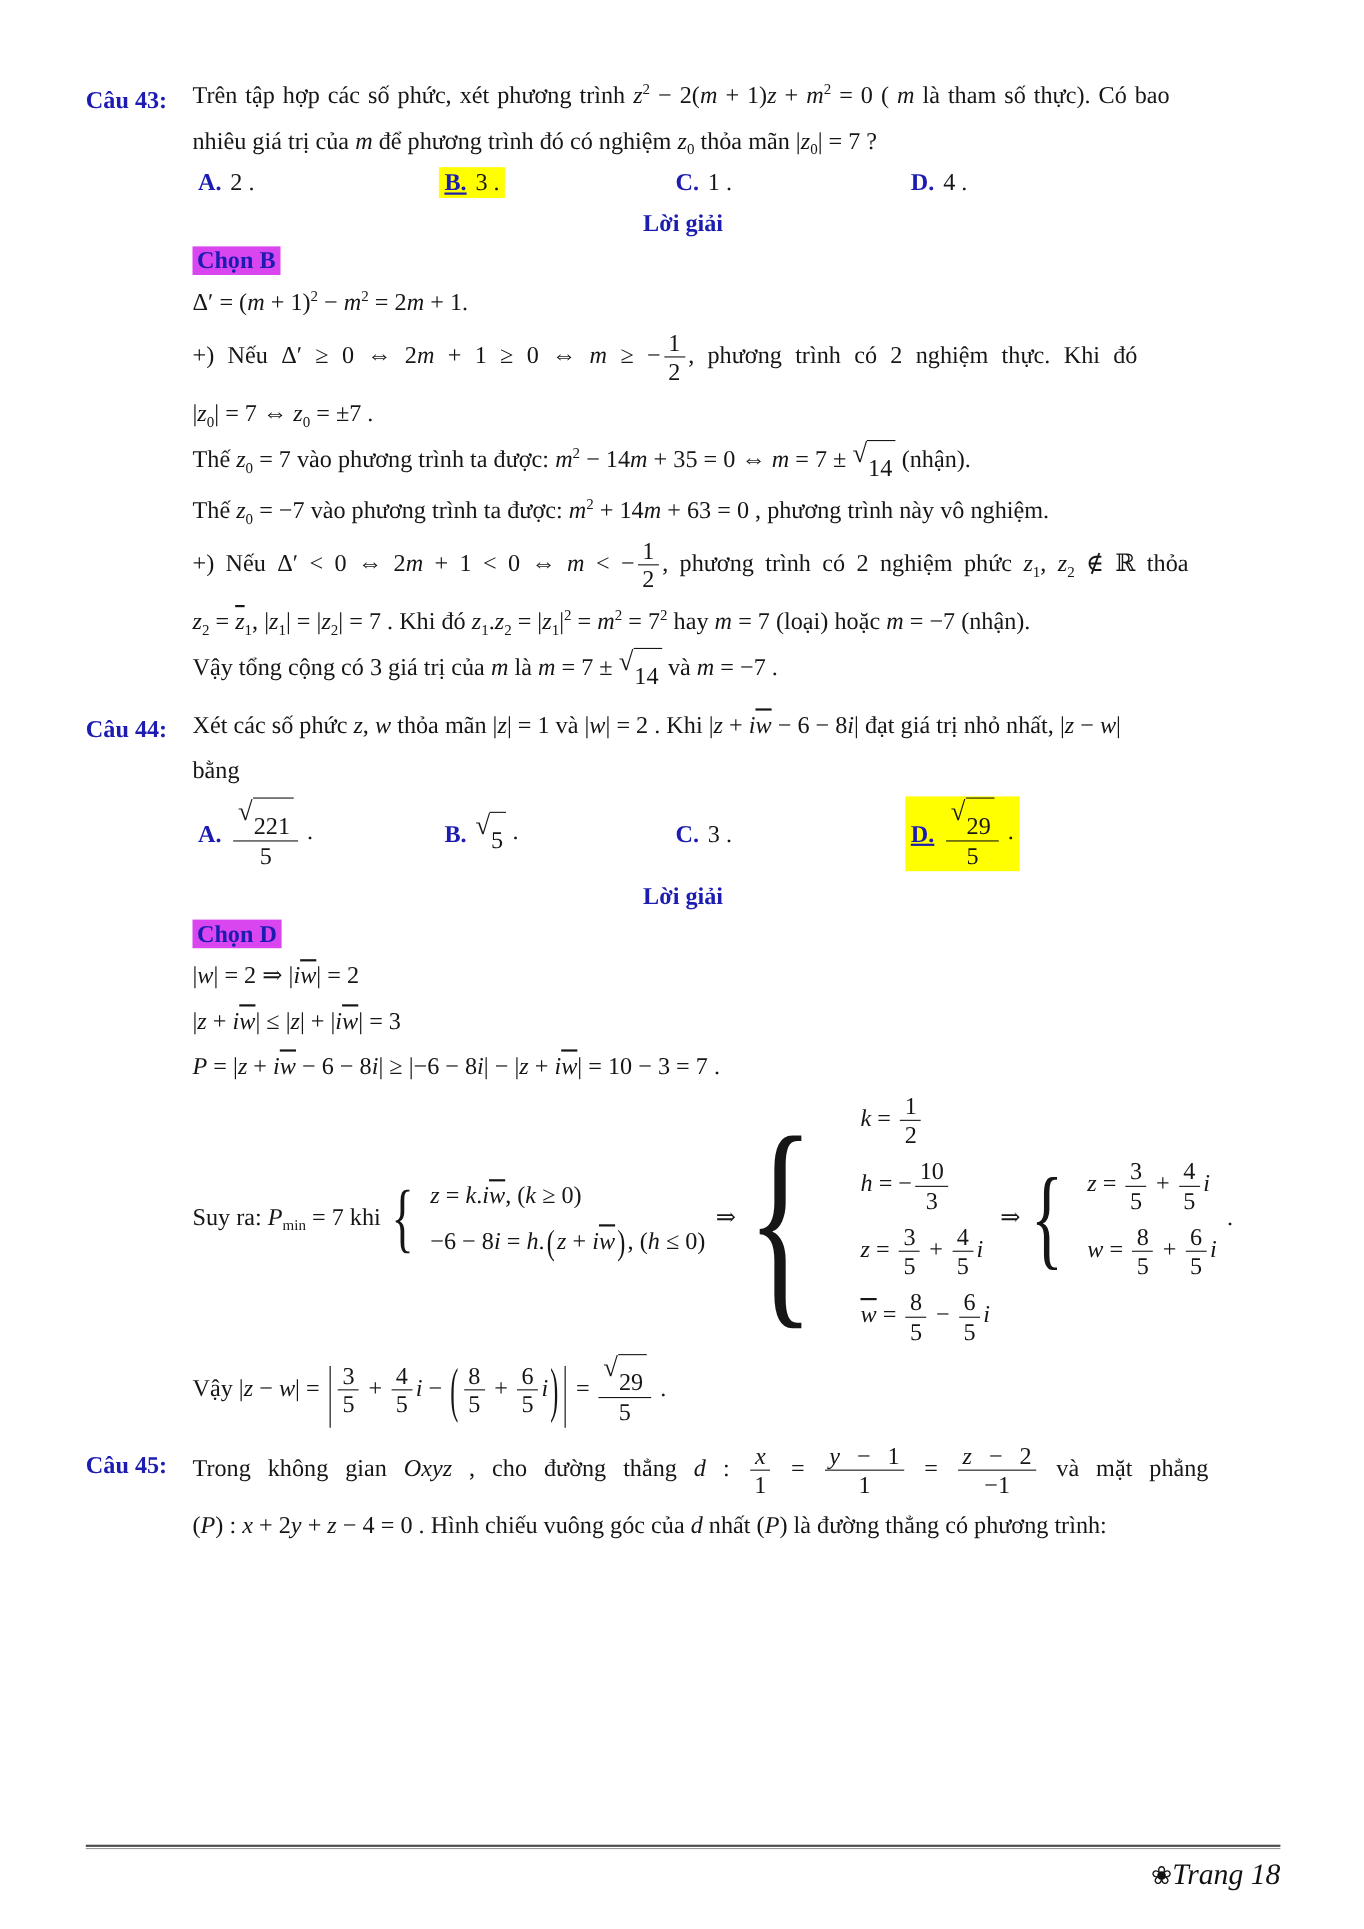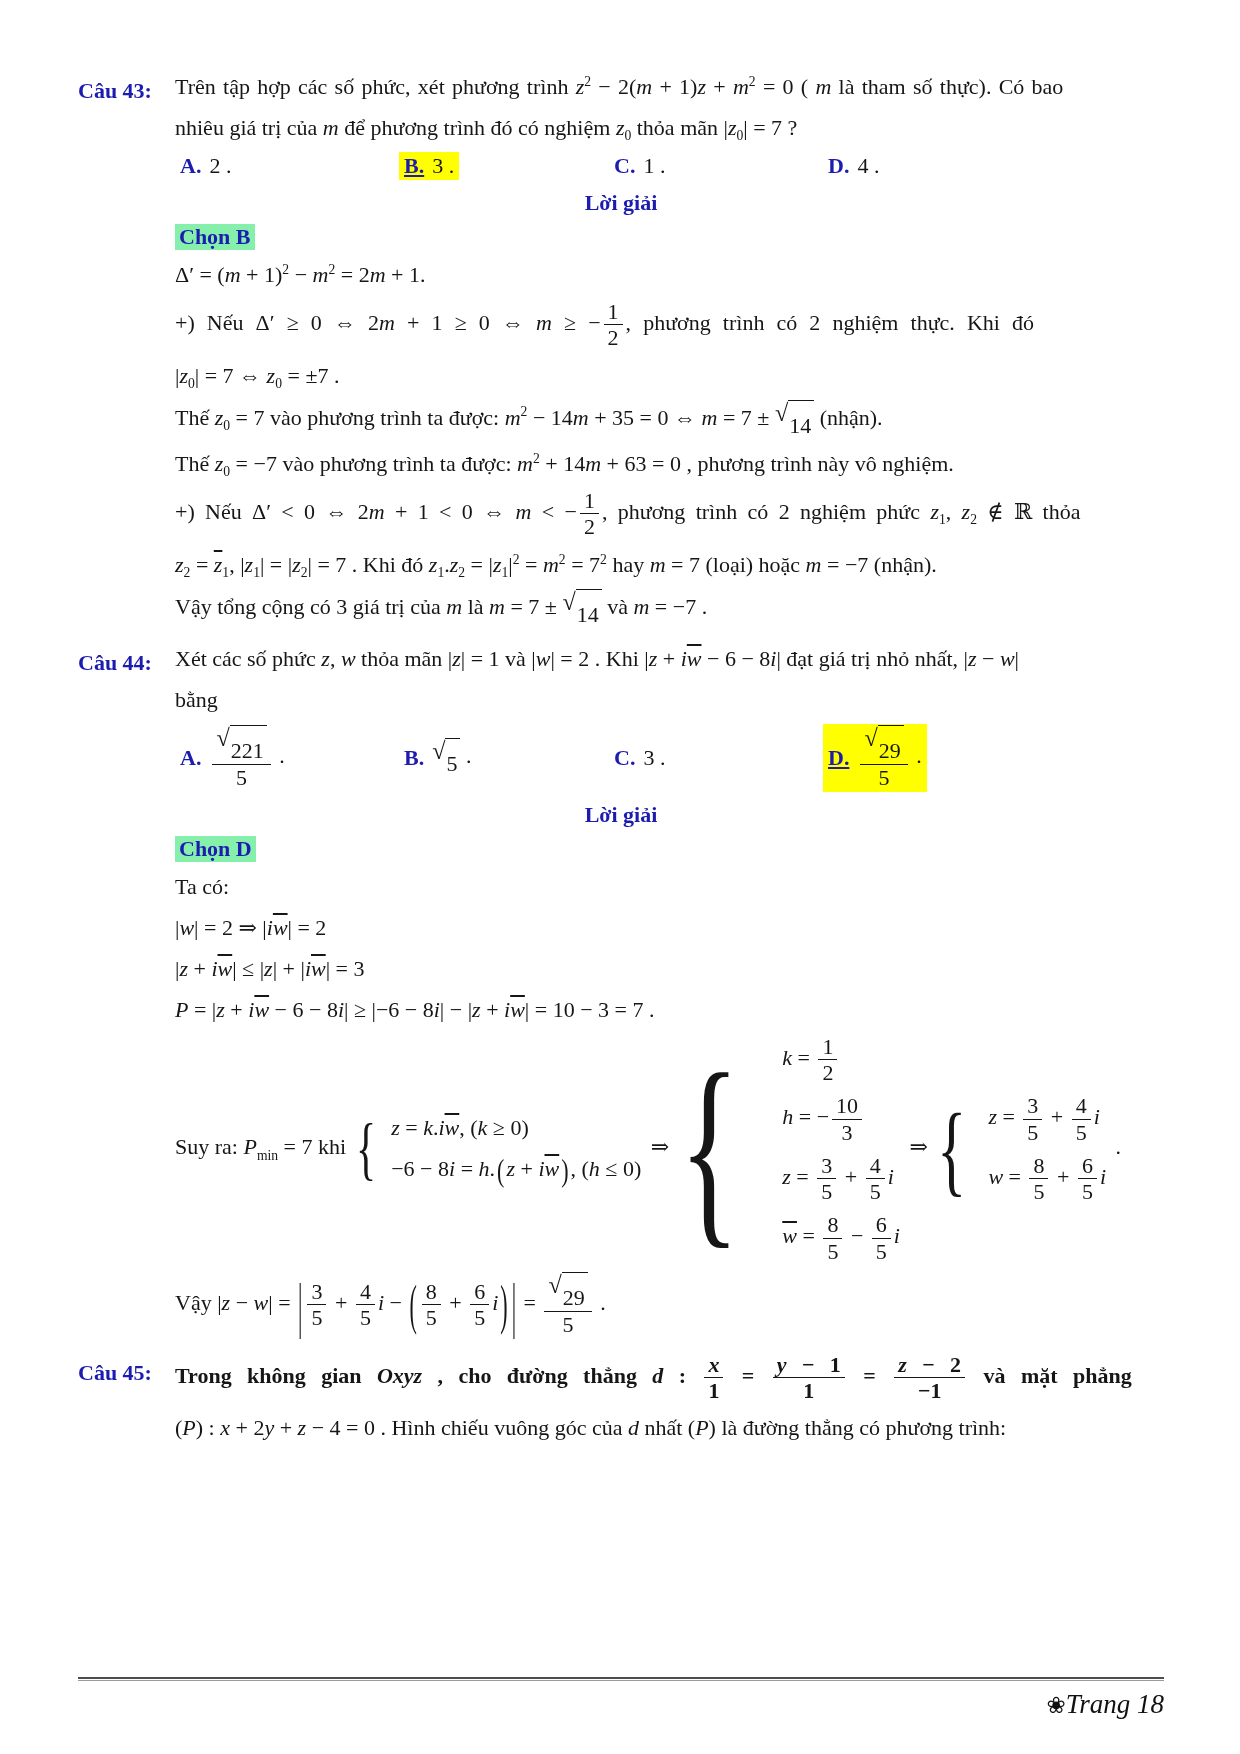--- a/index.html
+++ b/index.html
@@ -12,21 +12,21 @@
   .q{position:relative;padding-left:97px;margin-bottom:14px;}
   .q-label{position:absolute;left:0;top:8px;color:#1c1cb0;font-weight:bold;white-space:nowrap;}
   .line{margin:8px 0;line-height:1.5;}
   .opts{display:grid;grid-template-columns:224px 210px 214px 1fr;align-items:center;margin:6px 0 2px 0;}
   .opt-wrap{display:inline-flex;align-items:center;gap:8px;padding:1px 5px;}
   .opt-wrap.hl{background:#ffff00;}
   .opt-label{color:#1c1cb0;font-weight:bold;}
   .opt-label.u{text-decoration:underline;}
   .sol-head{text-align:center;color:#1c1cb0;font-weight:bold;margin:10px 0 8px -97px;}
   .choice-line{margin:4px 0 6px 0;}
-  .choice{display:inline-block;background:#86efac;color:#1c1cb0;font-weight:bold;padding:0 4px;}
+  .choice{display:inline-block;background:#d946ef;color:#1c1cb0;font-weight:bold;padding:0 4px;}
   .it{font-style:italic;}
   .sup{vertical-align:super;font-size:0.62em;line-height:0;}
   .sub{vertical-align:sub;font-size:0.62em;line-height:0;font-style:normal;}
   .ov{font-style:italic;text-decoration:overline;}
   .frac{display:inline-flex;flex-direction:column;align-items:center;vertical-align:middle;margin:0 3px;line-height:1.15;}
   .frac .num{padding:0 4px;border-bottom:1.5px solid currentColor;text-align:center;}
   .frac .den{padding:0 4px;text-align:center;}
   .sqrt{display:inline-flex;align-items:flex-start;white-space:nowrap;vertical-align:middle;line-height:1.2;}
   .sqrt .sgn{font-size:1.1em;line-height:1.1;}
   .sqrt .rad{border-top:1.6px solid currentColor;padding:12px 3px 0 1px;line-height:1.2;}
@@ -134,21 +134,20 @@
                   </span></span>
                 <span class="den"><span>5</span></span>
               </span><span> .</span></span>
           </span></div>
       </div>
     <div class="sol-head">Lời giải</div>
     <div class="choice-line">
       <span class="choice">Chọn D</span>
     </div>
     <div>
-        <div class="line"><span>Ta có:</span></div>
         <div class="line"><span>|</span><span class="it">w</span><span>| = 2 ⇒ |</span><span class="it">i</span><span class="ov">w</span><span>| = 2</span></div>
         <div class="line"><span>|</span><span class="it">z</span><span> + </span><span class="it">i</span><span class="ov">w</span><span>| ≤ |</span><span class="it">z</span><span>| + |</span><span class="it">i</span><span class="ov">w</span><span>| = 3</span></div>
         <div class="line"><span class="it">P</span><span> = |</span><span class="it">z</span><span> + </span><span class="it">i</span><span class="ov">w</span><span> − 6 − 8</span><span class="it">i</span><span>| ≥ |−6 − 8</span><span class="it">i</span><span>| − |</span><span class="it">z</span><span> + </span><span class="it">i</span><span class="ov">w</span><span>| = 10 − 3 = 7 .</span></div>
         <div class="line"><span>Suy ra: </span><span class="it">P</span><span class="sub">min</span><span> = 7 khi </span><span class="sys">
             <span class="sys-brace" style="font-size: 69.92px;">{</span>
             <span class="sys-rows">
               <span class="sys-row"><span class="it">z</span><span> = </span><span class="it">k</span><span>.</span><span class="it">i</span><span class="ov">w</span><span>, (</span><span class="it">k</span><span> ≥ 0)</span></span>
               <span class="sys-row"><span>−6 − 8</span><span class="it">i</span><span> = </span><span class="it">h</span><span>.</span><span class="tall" style="transform: scaleY(1.45);">(</span><span class="it">z</span><span> + </span><span class="it">i</span><span class="ov">w</span><span class="tall" style="transform: scaleY(1.45);">)</span><span>, (</span><span class="it">h</span><span> ≤ 0)</span></span>
             </span>
           </span><span> ⇒ </span><span class="sys">
@@ -214,21 +213,21 @@
                 <span class="rad"><span>29</span></span>
               </span></span>
             <span class="den"><span>5</span></span>
           </span><span> .</span></div>
       </div>
   </section>
 
   <section class="q">
     <span class="q-label">Câu 45:</span>
     <div>
-        <div class="line" style="word-spacing: 0.45em; font-weight: bold;"><span>Trong không gian </span><span class="it">Oxyz</span><span> , cho đường thẳng </span><span class="it">d</span><span> : </span><span class="frac">
+        <div class="line" style="word-spacing: 0.45em;"><span>Trong không gian </span><span class="it">Oxyz</span><span> , cho đường thẳng </span><span class="it">d</span><span> : </span><span class="frac">
             <span class="num"><span class="it">x</span></span>
             <span class="den"><span>1</span></span>
           </span><span> = </span><span class="frac">
             <span class="num"><span class="it">y</span><span> − 1</span></span>
             <span class="den"><span>1</span></span>
           </span><span> = </span><span class="frac">
             <span class="num"><span class="it">z</span><span> − 2</span></span>
             <span class="den"><span>−1</span></span>
           </span><span> và mặt phẳng</span></div>
         <div class="line"><span>(</span><span class="it">P</span><span>) : </span><span class="it">x</span><span> + 2</span><span class="it">y</span><span> + </span><span class="it">z</span><span> − 4 = 0 . Hình chiếu vuông góc của </span><span class="it">d</span><span> nhất (</span><span class="it">P</span><span>) là đường thẳng có phương trình:</span></div>

